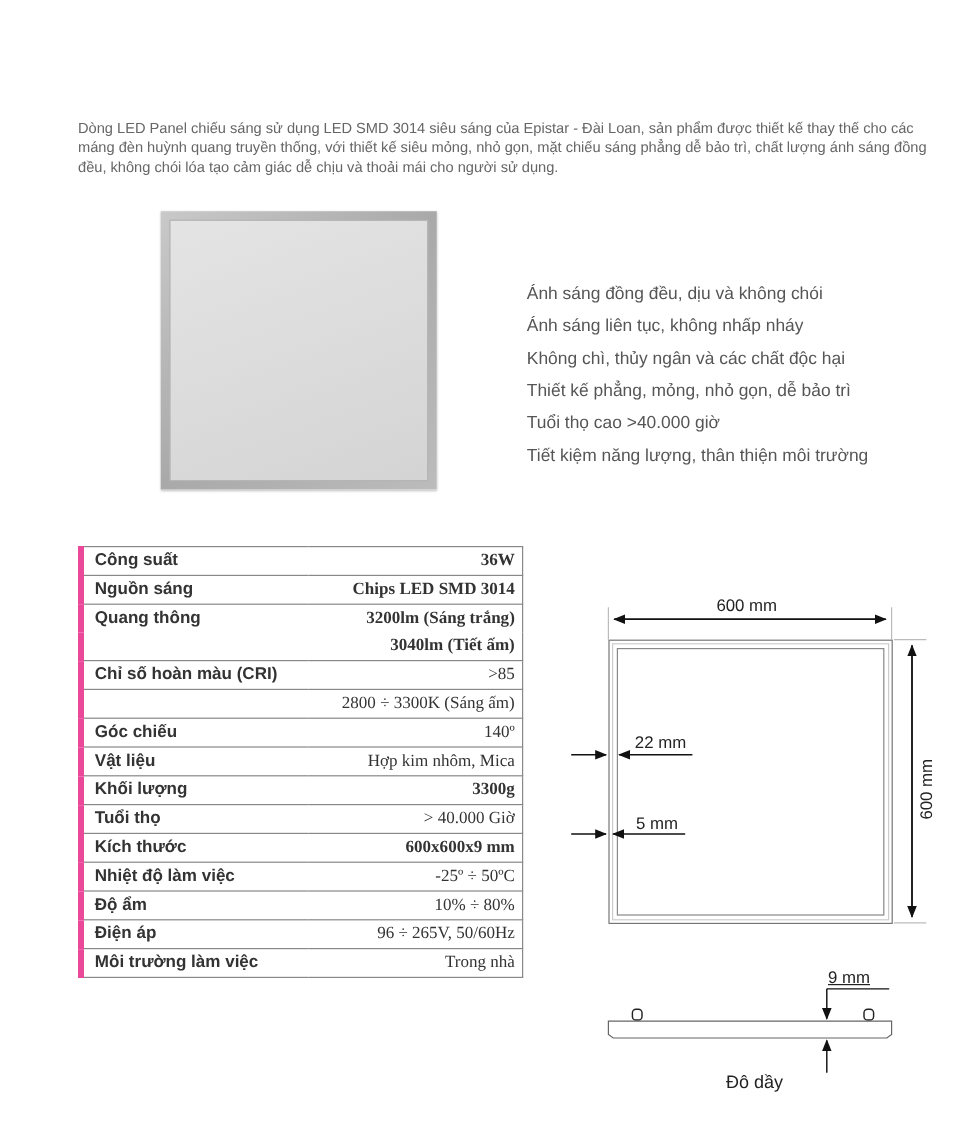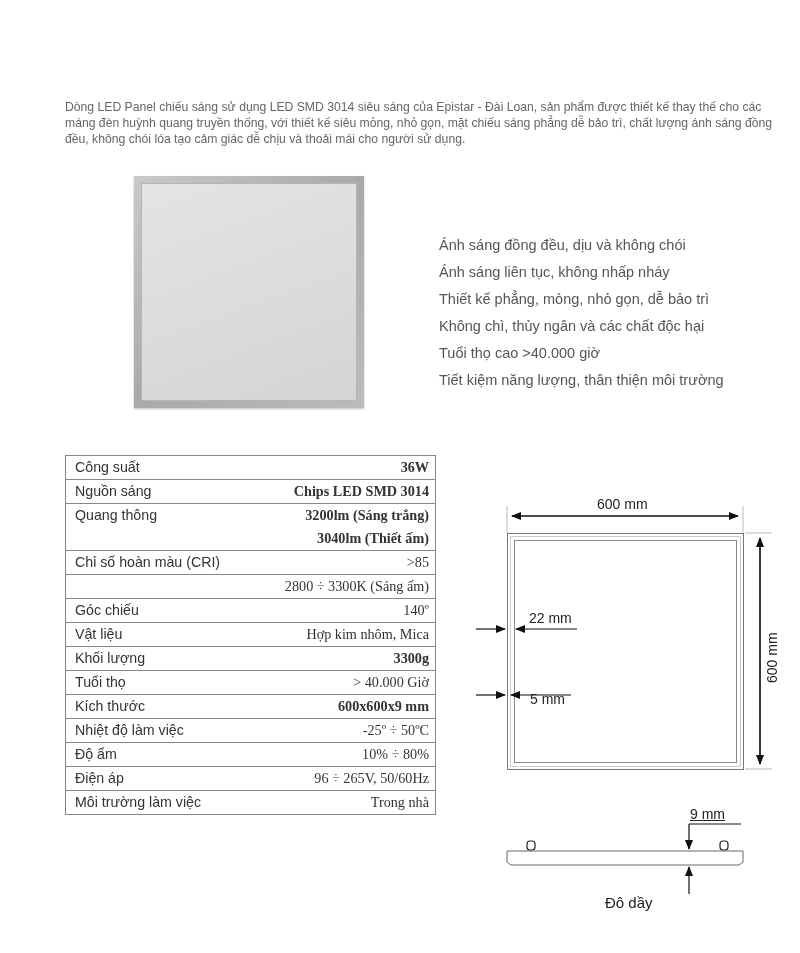--- a/index.html
+++ b/index.html
@@ -5,21 +5,21 @@
   html, body { margin:0; padding:0; background:#ffffff; }
   body { width:800px; height:953px; position:relative; overflow:hidden; font-family:"Liberation Sans", sans-serif; color:#444; }
   .intro { position:absolute; left:65px; top:99px; width:730px; font-size:12.2px; line-height:16px; color:#666; }
   .photo { position:absolute; left:134px; top:176px; width:230px; height:232px; }
   .photo .frame { position:absolute; inset:0; background:linear-gradient(135deg,#c9c9c9,#a9a9a9 50%,#bcbcbc); box-shadow:0 1px 2px rgba(0,0,0,0.25); }
   .photo .panel { position:absolute; left:7px; top:7px; right:7px; bottom:7px; background:linear-gradient(160deg,#e4e4e4 0%,#dcdcdc 50%,#d4d4d4 100%); border:1px solid #b5b5b5; }
   .features { position:absolute; left:439px; top:233px; margin:0; padding:0; list-style:none; font-size:14.5px; color:#555; }
   .features li { height:27px; line-height:24px; }
   table.spec { position:absolute; left:65px; top:455px; width:371px; border-collapse:collapse; font-size:14.2px; color:#333; }
   table.spec td { border-top:1px solid #888; border-bottom:1px solid #888; padding:0 6px 0 9px; height:23px; line-height:23px; white-space:nowrap; }
-  table.spec tr td:first-child { border-left:1px solid #ec4899; font-weight:normal; }
+  table.spec tr td:first-child { border-left:5px solid #ec4899; font-weight:bold; }
   table.spec tr td:last-child { border-right:1px solid #888; text-align:right;font-family:Liberation Serif, serif; }
   table.spec td.b { font-weight:bold; }
   table.spec tr.cont td { border-top:none; }
   table.spec tr.hascont td { border-bottom:none; }
   .diagram { position:absolute; left:470px; top:455px; width:330px; height:430px;margin-top:36px; }
   .dim { font-size:14px; color:#222; position:absolute; white-space:nowrap; }
   .vlabel { transform:rotate(-90deg); transform-origin:left top; }
 </style>
 </head>
 <body>
@@ -27,43 +27,43 @@
 <div class="intro">Dòng LED Panel chiếu sáng sử dụng LED SMD 3014 siêu sáng của Epistar - Đài Loan, sản phẩm được thiết kế thay thế cho các máng đèn huỳnh quang truyền thống, với thiết kế siêu mỏng, nhỏ gọn, mặt chiếu sáng phẳng dễ bảo trì, chất lượng ánh sáng đồng đều, không chói lóa tạo cảm giác dễ chịu và thoải mái cho người sử dụng.</div>
 
 <div class="photo">
   <div class="frame"></div>
   <div class="panel"></div>
 </div>
 
 <ul class="features">
   <li>Ánh sáng đồng đều, dịu và không chói</li>
   <li>Ánh sáng liên tục, không nhấp nháy</li>
+  <li>Không chì, thủy ngân và các chất độc hại</li>
   <li>Thiết kế phẳng, mỏng, nhỏ gọn, dễ bảo trì</li>
-  <li>Không chì, thủy ngân và các chất độc hại</li>
   <li>Tuổi thọ cao &gt;40.000 giờ</li>
   <li>Tiết kiệm năng lượng, thân thiện môi trường</li>
 </ul>
 
 <table class="spec">
   <tbody>
       <tr>
         <td>Công suất</td>
         <td class="b">36W</td>
       </tr>
   <tr>
         <td>Nguồn sáng</td>
         <td class="b">Chips LED SMD 3014</td>
       </tr>
   <tr class="hascont">
         <td>Quang thông</td>
         <td class="b">3200lm (Sáng trắng)</td>
       </tr>
   <tr class="cont">
         <td></td>
-        <td class="b">3040lm (Thiết ấm)</td>
+        <td class="b">3040lm (Tiết ấm)</td>
       </tr>
   <tr>
         <td>Chỉ số hoàn màu (CRI)</td>
         <td>&gt;85</td>
       </tr>
   <tr class="cont">
         <td></td>
         <td>2800 ÷ 3300K (Sáng ấm)</td>
       </tr>
   <tr>
@@ -139,16 +139,16 @@
     <rect x="720" y="805" width="8" height="9" rx="3" fill="#fff" stroke="#222" stroke-width="1.2"></rect>
     <path d="M507,815 L743,815 L743,826 L739,829 L511,829 L507,826 Z" fill="#fff" stroke="#666" stroke-width="1"></path>
 
     <line x1="689" y1="788" x2="741" y2="788" stroke="#111" stroke-width="1"></line>
     <line x1="689" y1="788" x2="689" y2="813" stroke="#111" stroke-width="1.2" marker-end="url(#ah)"></line>
     <line x1="689" y1="858" x2="689" y2="831" stroke="#111" stroke-width="1.2" marker-end="url(#ah)"></line>
   </svg>
   <div class="dim" style="left:127px;top:5px;">600 mm</div>
   <div class="dim vlabel" style="left:294px;top:192px;">600 mm</div>
   <div class="dim" style="left:59px;top:119px;">22 mm</div>
-  <div class="dim" style="left:60px;top:200px;">5 mm</div>
+  <div class="dim" style="left:60px;top:187px;">5 mm</div>
   <div class="dim" style="left:220px;top:315px;text-decoration:underline;">9 mm</div>
   <div class="dim" style="left:135px;top:403px;font-size:15px;">Đô dầy</div>
 </div>
 
 </body></html>

